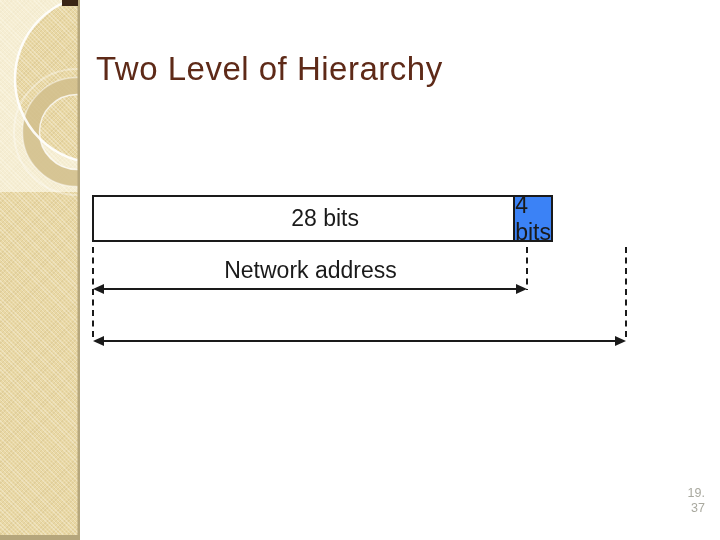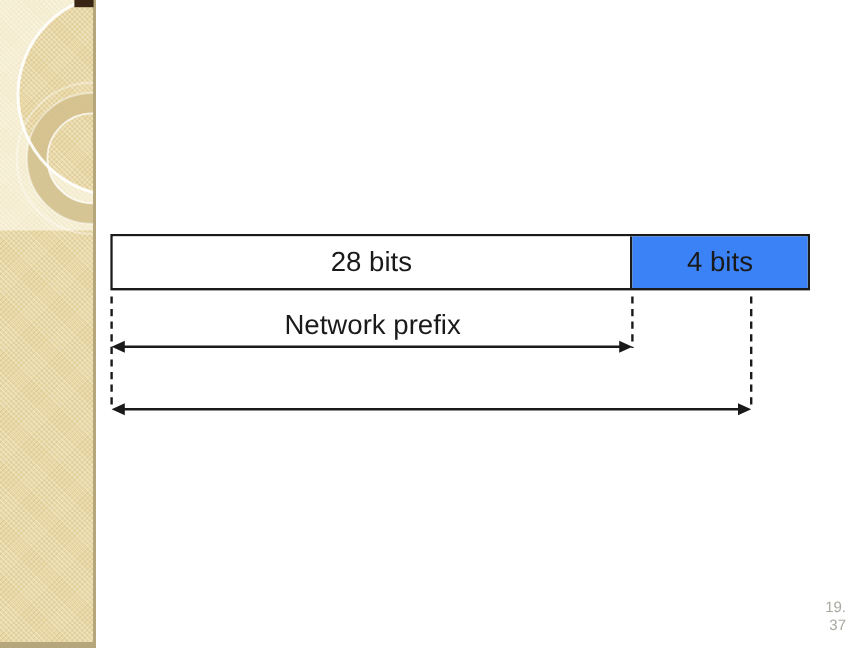--- a/index.html
+++ b/index.html
@@ -17,41 +17,41 @@
   }
   .sidebar svg{position:absolute;left:0;top:0;}
   
   .title{
     position:absolute;left:96px;top:50px;width:600px;
     font-size:33px;font-weight:400;color:#5e2a18;letter-spacing:0.5px;
     white-space:nowrap;
   }
   
   .bit-row{
-    position:absolute;left:92px;top:195px;width:583px;height:47px;
-    box-sizing:border-box;border:2px solid #1a1a1a;display:flex;background:#fff;
+    position:absolute;left:92px;top:195px;width:461px;height:47px;
+    box-sizing:border-box;border:2px solid #1a1a1a;display:flex;background:#fff;padding-left:43px;
   }
   .bit-left{
     box-sizing:border-box;width:433px;border-right:2px solid #1a1a1a;
     display:flex;align-items:center;justify-content:center;background:#ffffff;
   }
   .bit-right{
     box-sizing:border-box;flex:1;background:#3b82f6;
     display:flex;align-items:center;justify-content:center;
   }
   .bit-label{font-size:23px;color:#1a1a1a;}
   .arrow-layer{position:absolute;left:85px;top:242px;}
   .arrow-label{
     position:absolute;text-align:center;font-size:23px;color:#1a1a1a;white-space:nowrap;
   }
   .label-network{left:92px;top:257px;width:437px;}
   .label-host{left:92px;top:308px;width:535px;}
   
   .page-indicator{
-    position:absolute;right:15px;top:499px;text-align:right;
+    position:absolute;right:15px;top:486px;text-align:right;
     font-size:12.5px;line-height:15px;color:#a9a99f;
   }
 </style>
 </head>
 <body>
 
 <div class="slide">
 
   <div class="sidebar">
     <svg width="80" height="540" viewBox="0 0 80 540">
@@ -66,20 +66,21 @@
 
       <circle cx="99" cy="79" r="84" fill="none" stroke="rgba(255,255,255,0.9)" stroke-width="2.5"></circle>
 
       <rect x="77.5" y="0" width="2.5" height="540" fill="#b5a67c"></rect>
       <rect x="0" y="535" width="80" height="5" fill="#b5a67c"></rect>
 
       <rect x="62" y="0" width="16" height="6" fill="#3a2515"></rect>
     </svg>
   </div>
 
+  <div class="title">Two Level of Hierarchy</div>
 
   <div class="bit-row">
     <div class="bit-left">
       <span class="bit-label">28 bits</span>
     </div>
     <div class="bit-right">
       <span class="bit-label">4 bits</span>
     </div>
   </div>
 
@@ -92,20 +93,20 @@
       <path d="M18,99 H531"></path>
     </g>
     <g fill="#1a1a1a">
       <polygon points="8,47 19,42 19,52"></polygon>
       <polygon points="442,47 431,42 431,52"></polygon>
       <polygon points="8,99 19,94 19,104"></polygon>
       <polygon points="541,99 530,94 530,104"></polygon>
     </g>
   </svg>
 
-  <div class="arrow-label label-network">Network prefix</div>
+  <div class="arrow-label label-network">Network address</div>
 
   <div class="page-indicator">
     <div>19.</div>
     <div>37</div>
   </div>
 
 </div>
 
 </body></html>

